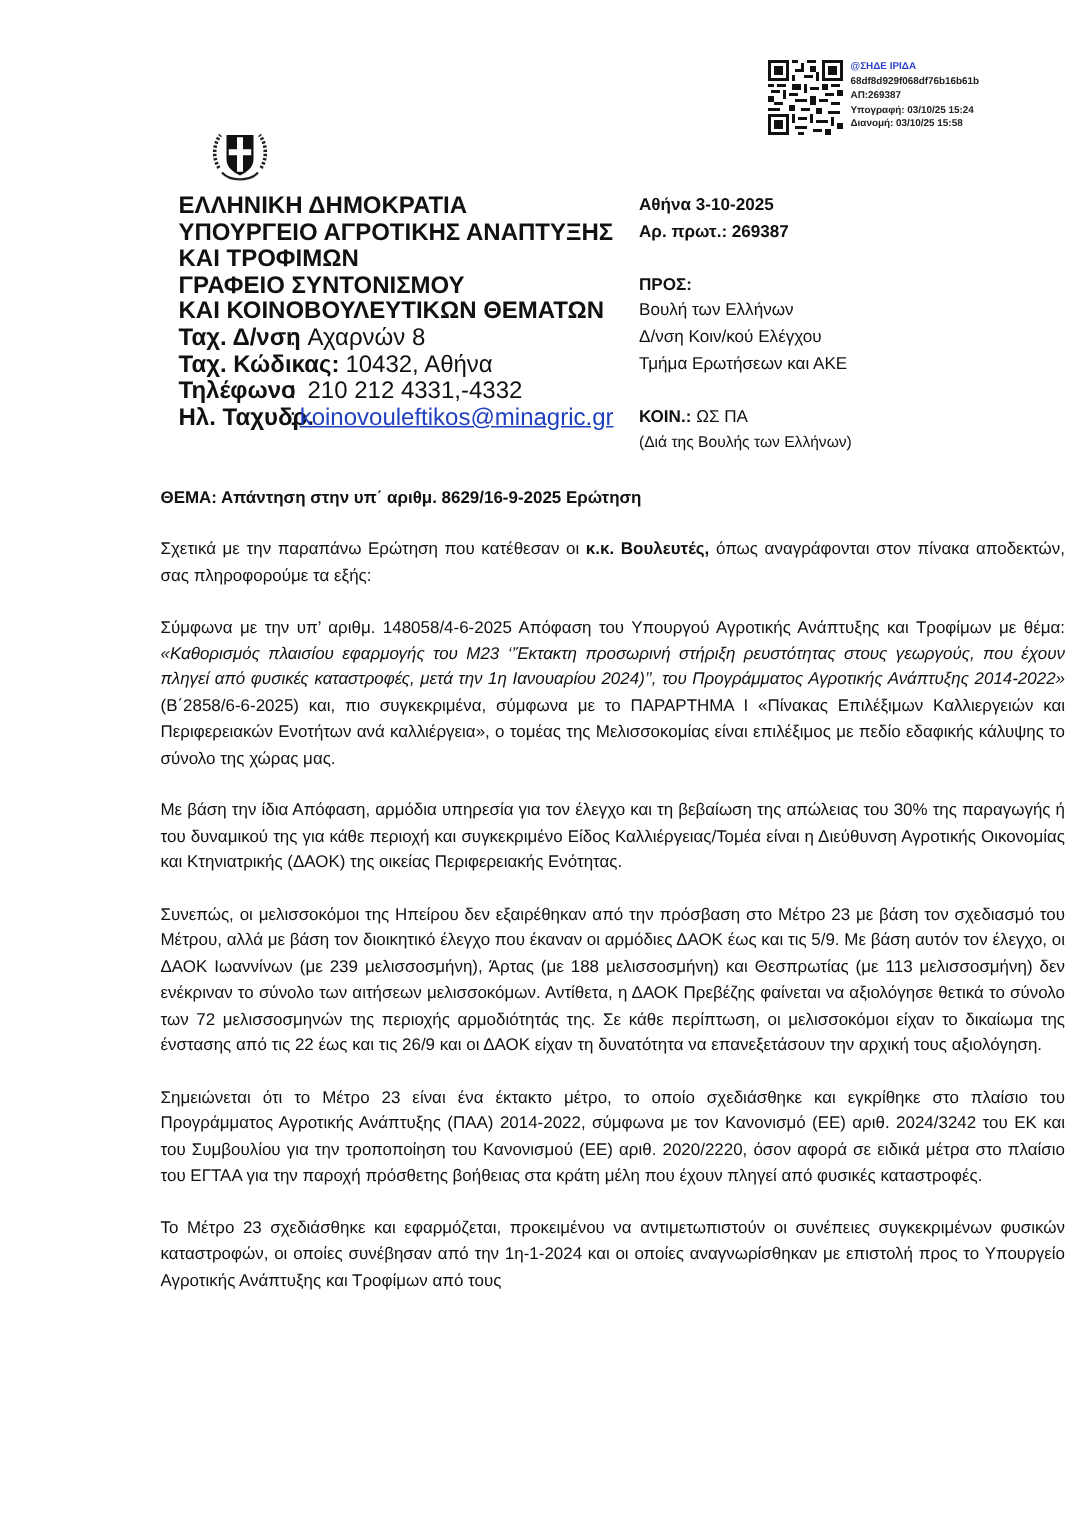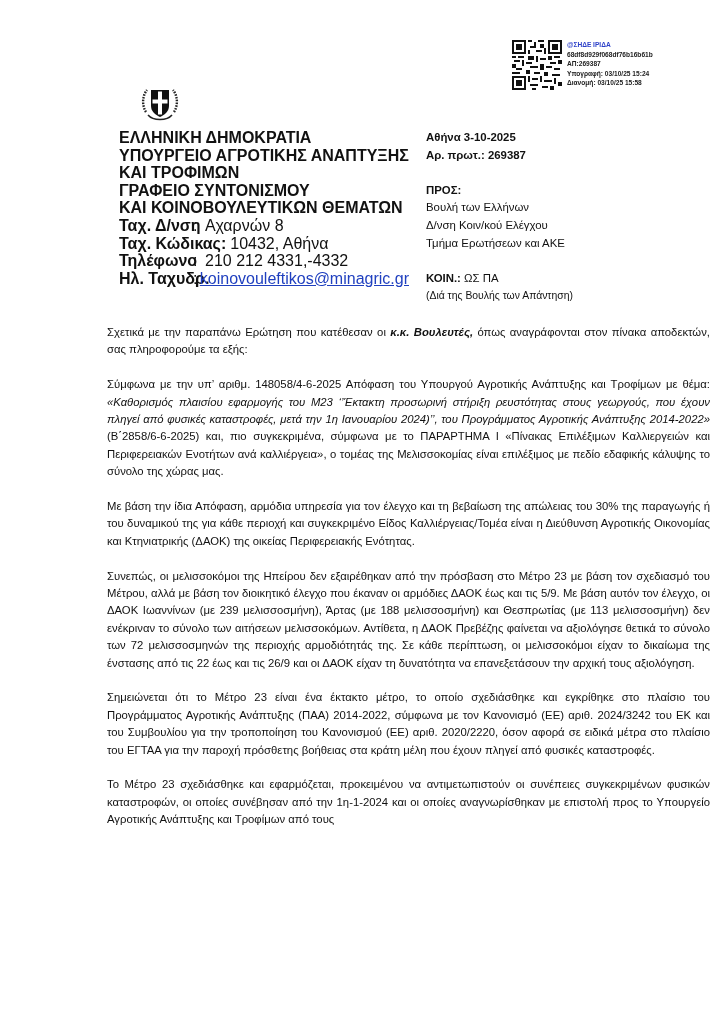--- a/index.html
+++ b/index.html
@@ -32,21 +32,21 @@
   .right-head { left: 426px; top: 129px; width: 260px; font-size: 11.4px; line-height: 17.6px; }
   .right-head .b { font-weight: bold; display: block; }
   .u { font-weight: bold; }
   .small { font-size: 10.4px; }
 
   
   .body { left: 107px; top: 324px; width: 603px; font-size: 11.3px; line-height: 17.4px; }
   .subject { font-weight: bold; margin: 0 0 17px 0; }
   .body p { margin: 0 0 17.4px 0; text-align: justify; }
   .body p.last { margin-bottom: 0; }
-  .body b { font-weight: bold; font-style: italic; }
+  .body b { font-weight: bold; }
   .body i { font-style: italic; }
 </style>
 </head>
 <body>
 
 <div class="abs stamp">
   <svg class="qr" viewBox="0 0 25 25" shape-rendering="crispEdges">
     <rect width="25" height="25" fill="#fff"></rect>
     <g fill="#111">
       <rect x="0" y="0" width="7" height="7"></rect>
@@ -155,24 +155,25 @@
   <div style="height:17.6px"></div>
   <span class="u">ΠΡΟΣ:</span>
   <div>Βουλή των Ελλήνων</div>
   <div>Δ/νση Κοιν/κού Ελέγχου</div>
   <div>Τμήμα Ερωτήσεων και ΑΚΕ</div>
   <div style="height:17.6px"></div>
   <div>
     <span class="u">ΚΟΙΝ.:</span>
     <span>ΩΣ ΠΑ</span>
   </div>
-  <div class="small">(Διά της Βουλής των Απάντηση)</div>
+  <div class="small">(Διά της Βουλής των Ελλήνων)</div>
 </div>
 
 <div class="abs body">
+  <div class="subject">ΘΕΜΑ:  Απάντηση στην υπ΄ αριθμ. 8629/16-9-2025 Ερώτηση</div>
 
   <p><span>Σχετικά με την παραπάνω Ερώτηση που κατέθεσαν οι </span><b>κ.κ. Βουλευτές,</b><span> όπως αναγράφονται στον πίνακα αποδεκτών, σας πληροφορούμε τα εξής:</span></p>
 
   <p><span>Σύμφωνα με την υπ’ αριθμ. 148058/4-6-2025 Απόφαση του Υπουργού Αγροτικής Ανάπτυξης και Τροφίμων με θέμα: </span><i>«Καθορισμός πλαισίου εφαρμογής του Μ23 ‘’Έκτακτη προσωρινή στήριξη ρευστότητας στους γεωργούς, που έχουν πληγεί από φυσικές καταστροφές, μετά την 1η Ιανουαρίου 2024)’’, του Προγράμματος Αγροτικής Ανάπτυξης 2014-2022»</i><span> (Β΄2858/6-6-2025) και, πιο συγκεκριμένα, σύμφωνα με το ΠΑΡΑΡΤΗΜΑ Ι «Πίνακας Επιλέξιμων Καλλιεργειών και Περιφερειακών Ενοτήτων ανά καλλιέργεια», ο τομέας της Μελισσοκομίας είναι επιλέξιμος με πεδίο εδαφικής κάλυψης το σύνολο της χώρας μας.</span></p>
 
   <p>Με βάση την ίδια Απόφαση, αρμόδια υπηρεσία για τον έλεγχο και τη βεβαίωση της απώλειας του 30% της παραγωγής ή του δυναμικού της για κάθε περιοχή και συγκεκριμένο Είδος Καλλιέργειας/Τομέα είναι η Διεύθυνση Αγροτικής Οικονομίας και Κτηνιατρικής (ΔΑΟΚ) της οικείας Περιφερειακής Ενότητας.</p>
 
   <p>Συνεπώς, οι μελισσοκόμοι της Ηπείρου δεν εξαιρέθηκαν από την πρόσβαση στο Μέτρο 23 με βάση τον σχεδιασμό του Μέτρου, αλλά με βάση τον διοικητικό έλεγχο που έκαναν οι αρμόδιες ΔΑΟΚ έως και τις 5/9. Με βάση αυτόν τον έλεγχο, οι ΔΑΟΚ Ιωαννίνων (με 239 μελισσοσμήνη), Άρτας (με 188 μελισσοσμήνη) και Θεσπρωτίας (με 113 μελισσοσμήνη) δεν ενέκριναν το σύνολο των αιτήσεων μελισσοκόμων. Αντίθετα, η ΔΑΟΚ Πρεβέζης φαίνεται να αξιολόγησε θετικά το σύνολο των 72 μελισσοσμηνών της περιοχής αρμοδιότητάς της. Σε κάθε περίπτωση, οι μελισσοκόμοι είχαν το δικαίωμα της ένστασης από τις 22 έως και τις 26/9 και οι ΔΑΟΚ είχαν τη δυνατότητα να επανεξετάσουν την αρχική τους αξιολόγηση.</p>
 
   <p>Σημειώνεται ότι το Μέτρο 23 είναι ένα έκτακτο μέτρο, το οποίο σχεδιάσθηκε και εγκρίθηκε στο πλαίσιο του Προγράμματος Αγροτικής Ανάπτυξης (ΠΑΑ) 2014-2022, σύμφωνα με τον Κανονισμό (ΕΕ) αριθ. 2024/3242 του ΕΚ και του Συμβουλίου για την τροποποίηση του Κανονισμού (ΕΕ) αριθ. 2020/2220, όσον αφορά σε ειδικά μέτρα στο πλαίσιο του ΕΓΤΑΑ για την παροχή πρόσθετης βοήθειας στα κράτη μέλη που έχουν πληγεί από φυσικές καταστροφές.</p>

